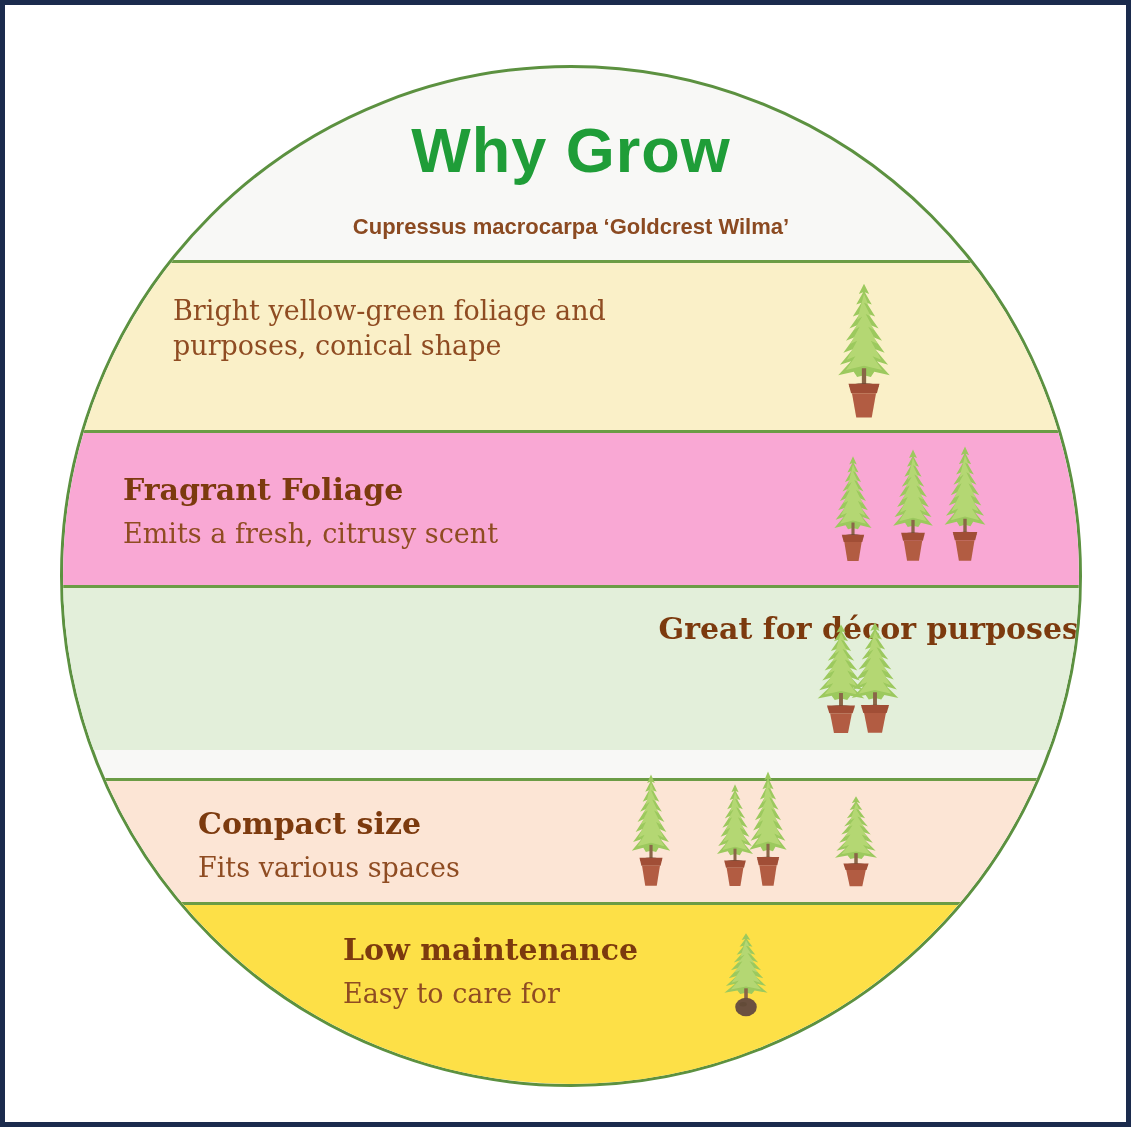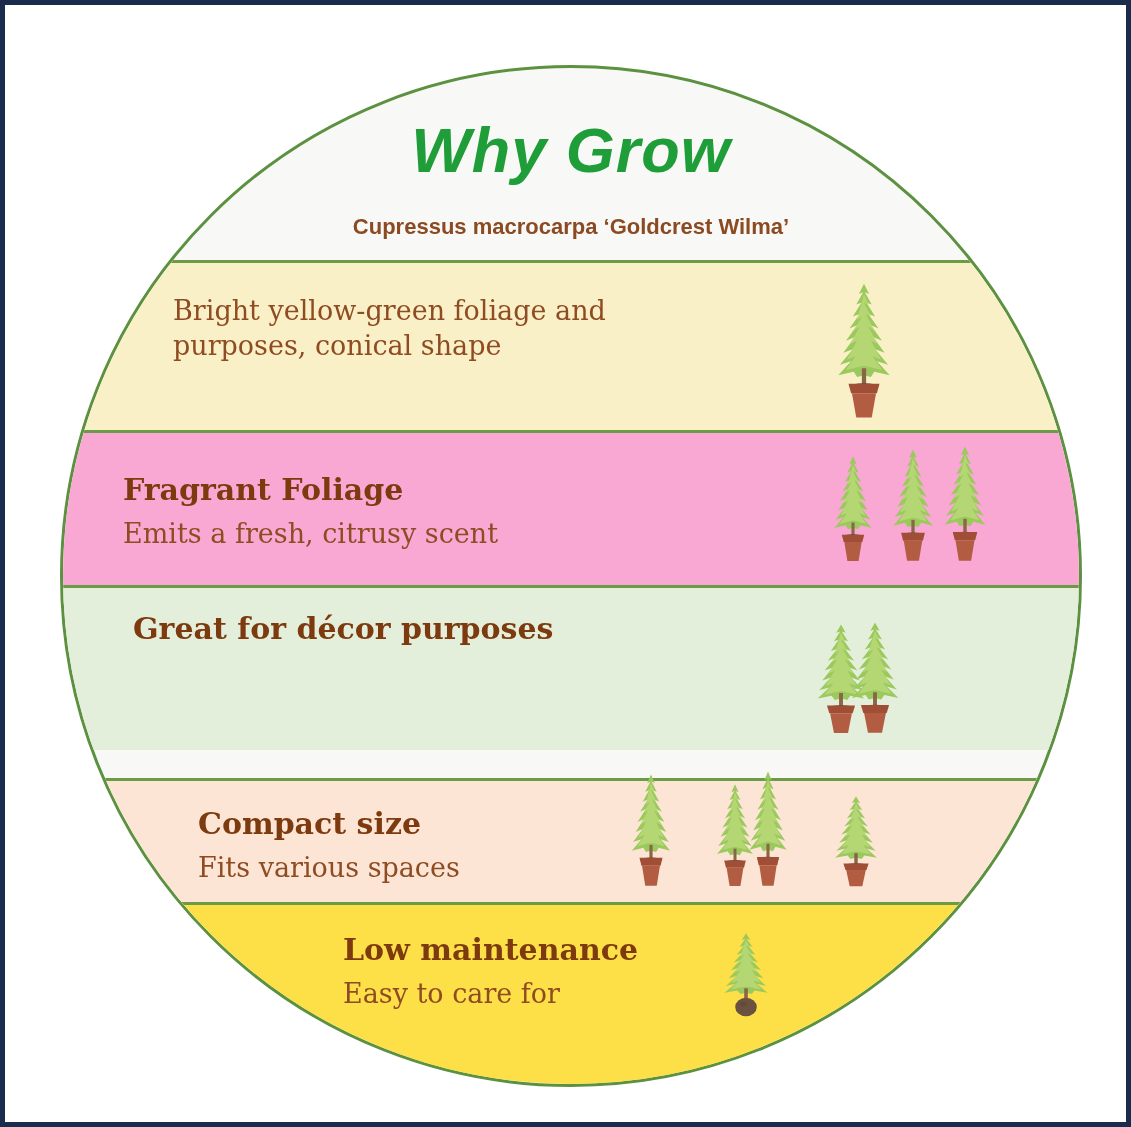--- a/index.html
+++ b/index.html
@@ -19,37 +19,37 @@
     border:3px solid var(--circle-border,#5c9140);
     border-radius:50%;
     background:var(--circle-fill,#f8f8f6);
     overflow:hidden;
   }
   .title{
     position:absolute;left:0;top:48px;width:100%;
     text-align:center;
     font-size:63px;font-weight:bold;letter-spacing:1px;
     color:var(--title,#1f9d38);
-    margin:0;line-height:1.1;font-style:italic;
+    margin:0;line-height:1.1;
   }
   .subtitle{
     position:absolute;left:0;top:146px;width:100%;
     text-align:center;
     font-size:22px;font-weight:bold;
     color:var(--subtitle,#8b4a21);
     margin:0;line-height:1.2;
   }
   .band{
     position:absolute;left:0;width:100%;
     box-sizing:border-box;
     border-top:3px solid var(--sep,#6b9c45);
   }
   .band-0{top:192px;height:170px;}
   .band-1{top:362px;height:155px;}
-  .band-2{top:517px;height:165px;}
+  .band-2{top:517px;height:165px;text-align:right;}
   .band-3{top:710px;height:152px;}
   .band-4{top:834px;height:188px;}
   .band h2{
     margin:0;
     font-family:"DejaVu Serif",serif;
     font-weight:bold;
     font-size:30px;line-height:1.15;
     color:var(--heading,#7c3a0e);
   }
   .band p{

